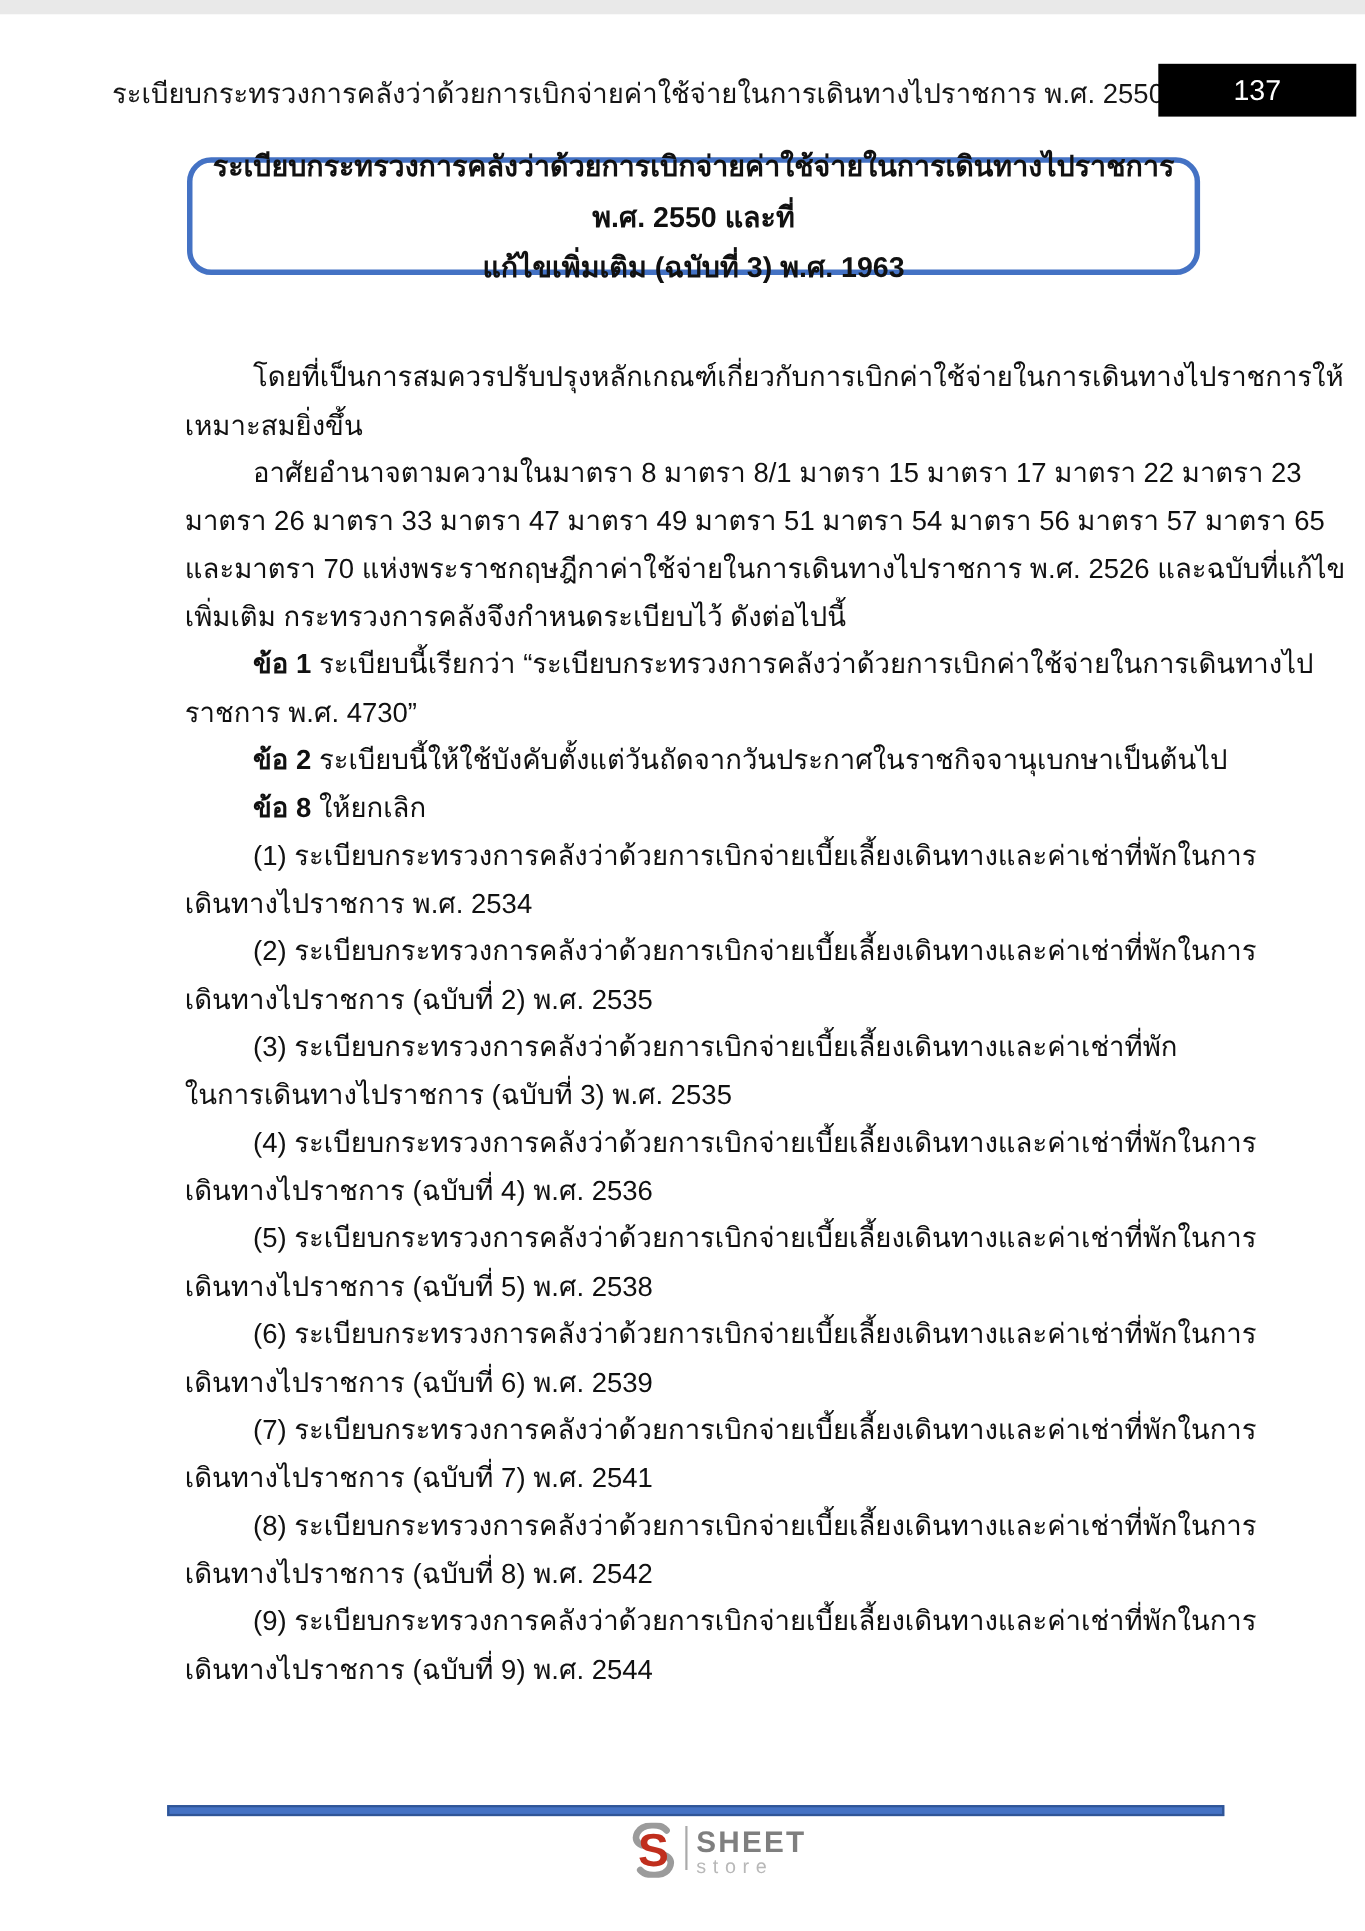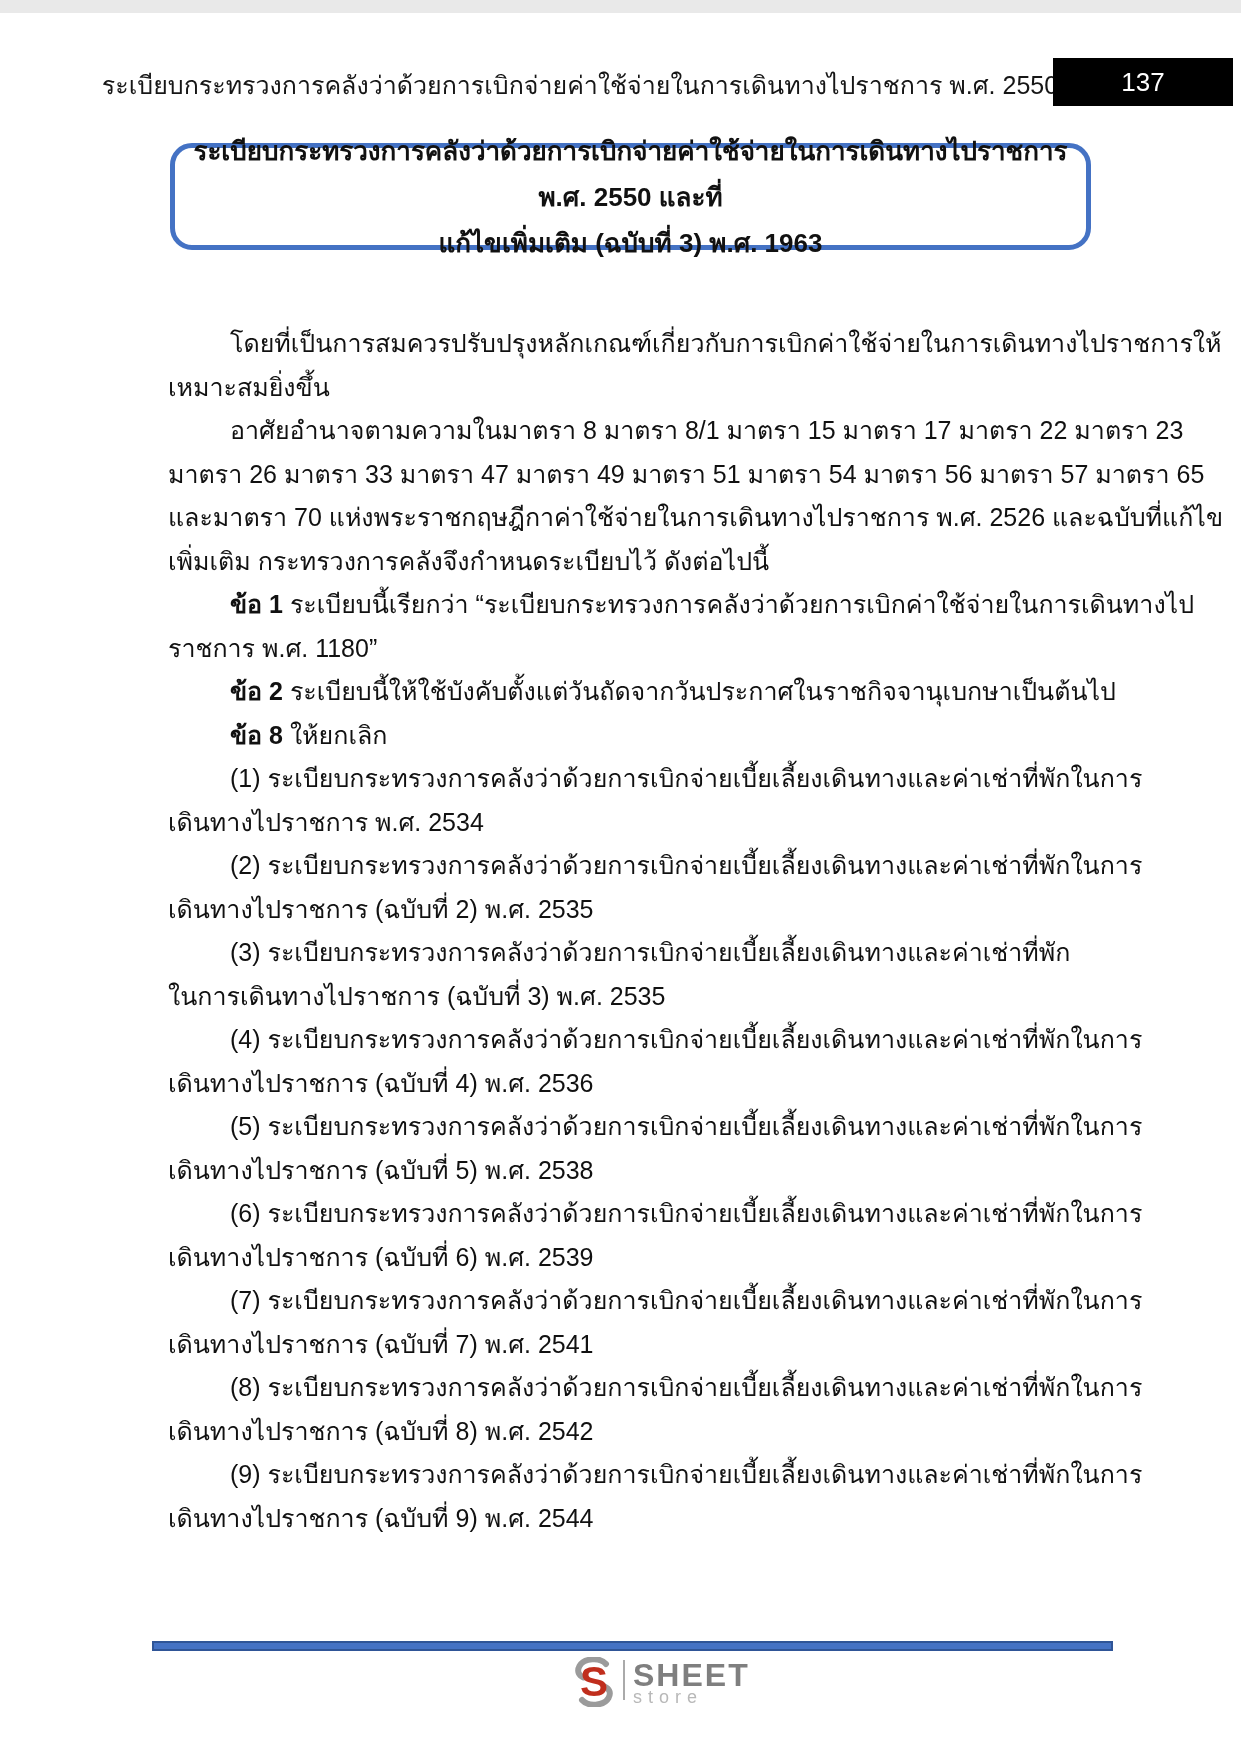--- a/index.html
+++ b/index.html
@@ -94,21 +94,21 @@
   }
   .logo-s { width: 42px; height: 50px; }
   .logo-divider {
     width: 2px;
     height: 40px;
     background: #aaaaaa;
     margin: 3px 8px 0 8px;
   }
   .logo-text { display: flex; flex-direction: column; padding-top: 6px; }
   .logo-brand {
-    font-size: 32px;
+    font-size: 27px;
     font-weight: bold;
     color: #7f7f7f;
     letter-spacing: 2px;
     line-height: 24px;
   }
   .logo-sub {
     font-size: 18px;
     color: #b8b8b8;
     letter-spacing: 6px;
     line-height: 14px;
@@ -132,21 +132,21 @@
   </div>
 
   <div class="doc-body">
       <div class="line indent">โดยที่เป็นการสมควรปรับปรุงหลักเกณฑ์เกี่ยวกับการเบิกค่าใช้จ่ายในการเดินทางไปราชการให้</div>
       <div class="line">เหมาะสมยิ่งขึ้น</div>
       <div class="line indent">อาศัยอำนาจตามความในมาตรา 8 มาตรา 8/1 มาตรา 15 มาตรา 17 มาตรา 22 มาตรา 23</div>
       <div class="line">มาตรา 26 มาตรา 33 มาตรา 47 มาตรา 49 มาตรา 51 มาตรา 54 มาตรา 56 มาตรา 57 มาตรา 65</div>
       <div class="line">และมาตรา 70 แห่งพระราชกฤษฎีกาค่าใช้จ่ายในการเดินทางไปราชการ พ.ศ. 2526 และฉบับที่แก้ไข</div>
       <div class="line">เพิ่มเติม กระทรวงการคลังจึงกำหนดระเบียบไว้ ดังต่อไปนี้</div>
       <div class="line indent"><b>ข้อ 1</b> ระเบียบนี้เรียกว่า “ระเบียบกระทรวงการคลังว่าด้วยการเบิกค่าใช้จ่ายในการเดินทางไป</div>
-      <div class="line">ราชการ พ.ศ. 1180”</div>
+      <div class="line">ราชการ พ.ศ. 4730”</div>
       <div class="line indent"><b>ข้อ 2</b> ระเบียบนี้ให้ใช้บังคับตั้งแต่วันถัดจากวันประกาศในราชกิจจานุเบกษาเป็นต้นไป</div>
       <div class="line indent"><b>ข้อ 8</b> ให้ยกเลิก</div>
       <div class="line indent">(1) ระเบียบกระทรวงการคลังว่าด้วยการเบิกจ่ายเบี้ยเลี้ยงเดินทางและค่าเช่าที่พักในการ</div>
       <div class="line">เดินทางไปราชการ พ.ศ. 2534</div>
       <div class="line indent">(2) ระเบียบกระทรวงการคลังว่าด้วยการเบิกจ่ายเบี้ยเลี้ยงเดินทางและค่าเช่าที่พักในการ</div>
       <div class="line">เดินทางไปราชการ (ฉบับที่ 2) พ.ศ. 2535</div>
       <div class="line indent">(3) ระเบียบกระทรวงการคลังว่าด้วยการเบิกจ่ายเบี้ยเลี้ยงเดินทางและค่าเช่าที่พัก</div>
       <div class="line">ในการเดินทางไปราชการ (ฉบับที่ 3) พ.ศ. 2535</div>
       <div class="line indent">(4) ระเบียบกระทรวงการคลังว่าด้วยการเบิกจ่ายเบี้ยเลี้ยงเดินทางและค่าเช่าที่พักในการ</div>
       <div class="line">เดินทางไปราชการ (ฉบับที่ 4) พ.ศ. 2536</div>

